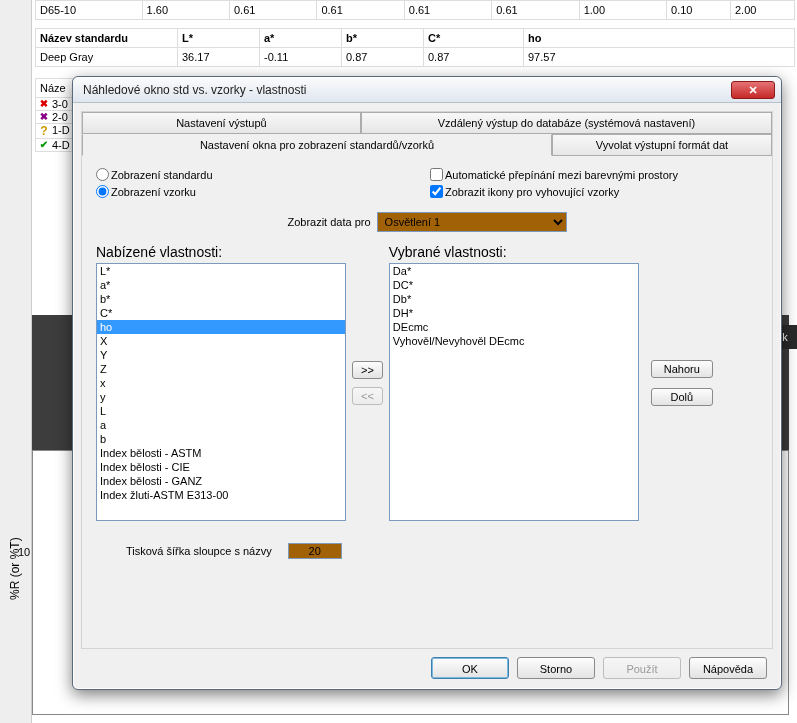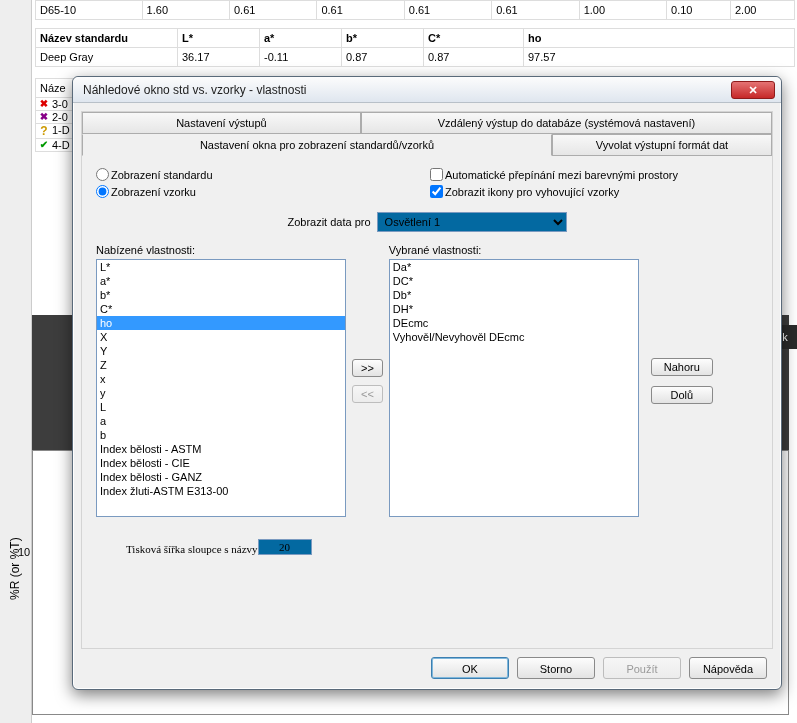--- a/index.html
+++ b/index.html
@@ -63,43 +63,43 @@
   .tab.small { flex:0 0 auto; min-width:220px;}
   .tab-row2 { display:flex; }
   .tab-row2 .tab:first-child { flex:1;}
   .panel-body { padding:12px 14px; }
   .row { display:flex; align-items:center; margin-bottom:6px; gap:6px;}
   .col { flex:1; }
   .radio, .check { display:flex; align-items:center; gap:2px; font-size:11px; margin-bottom:4px;}
   .radio input, .check input { margin:0; }
   .center-row { display:flex; justify-content:center; align-items:center; gap:6px; margin:10px 0 12px;}
   select, input[type=text] {
-    font: inherit; border:1px solid #7a9ac0; background:#0369a1; padding:1px 3px;
+    font: inherit; border:1px solid #7a9ac0; background:#a16207; padding:1px 3px;
   }
   select { height:20px; min-width:190px;}
-  .list-label { font-size:11px; margin-bottom:3px; display:block;}
+  .list-label { font-size:14px; margin-bottom:3px; display:block;}
   .lists-row { display:flex; align-items:stretch; gap:6px;}
   .listbox {
     width:250px; height:258px;
     background:#fff; border:1px solid #7a9ac0;
     overflow:auto; font-size:11px;
   }
   .listbox div { padding:0 3px; line-height:14px; white-space:nowrap;}
   .listbox div.selected { background:#3399ff; color:#fff;}
   .mid-btns { display:flex; flex-direction:column; justify-content:center; gap:8px;}
   .btn {
     min-width:28px; padding:2px 8px;
     background: linear-gradient(#fdfdfd,#e3e3e3);
     border:1px solid #8a8a8a; border-radius:3px;
     font:inherit; text-align:center;
   }
   .btn:disabled, .btn.disabled { color:#9a9a9a; border-color:#bdbdbd; background:linear-gradient(#f6f6f6,#ececec);}
   .right-btns { display:flex; flex-direction:column; justify-content:center; gap:10px; margin-left:6px;}
   .right-btns .btn { min-width:62px;}
-  .print-row { display:flex; align-items:flex-end; margin-top:22px; margin-left:30px;font-family:Liberation Serif, serif;}
+  .print-row { display:flex; align-items:center; gap:16px; margin-top:22px; margin-left:30px;}
   .print-row input { width:54px; text-align:center;}
   .buttons-bar {
     position:absolute; right:14px; bottom:10px;
     display:flex; gap:8px;
   }
   .buttons-bar .btn { min-width:78px; height:22px; line-height:18px;}
   .btn.default { border-color:#3c7fb1; box-shadow: 0 0 0 1px #7fb7db inset;}
   .list-col { display:flex; flex-direction:column;}
 </style>
 </head>

